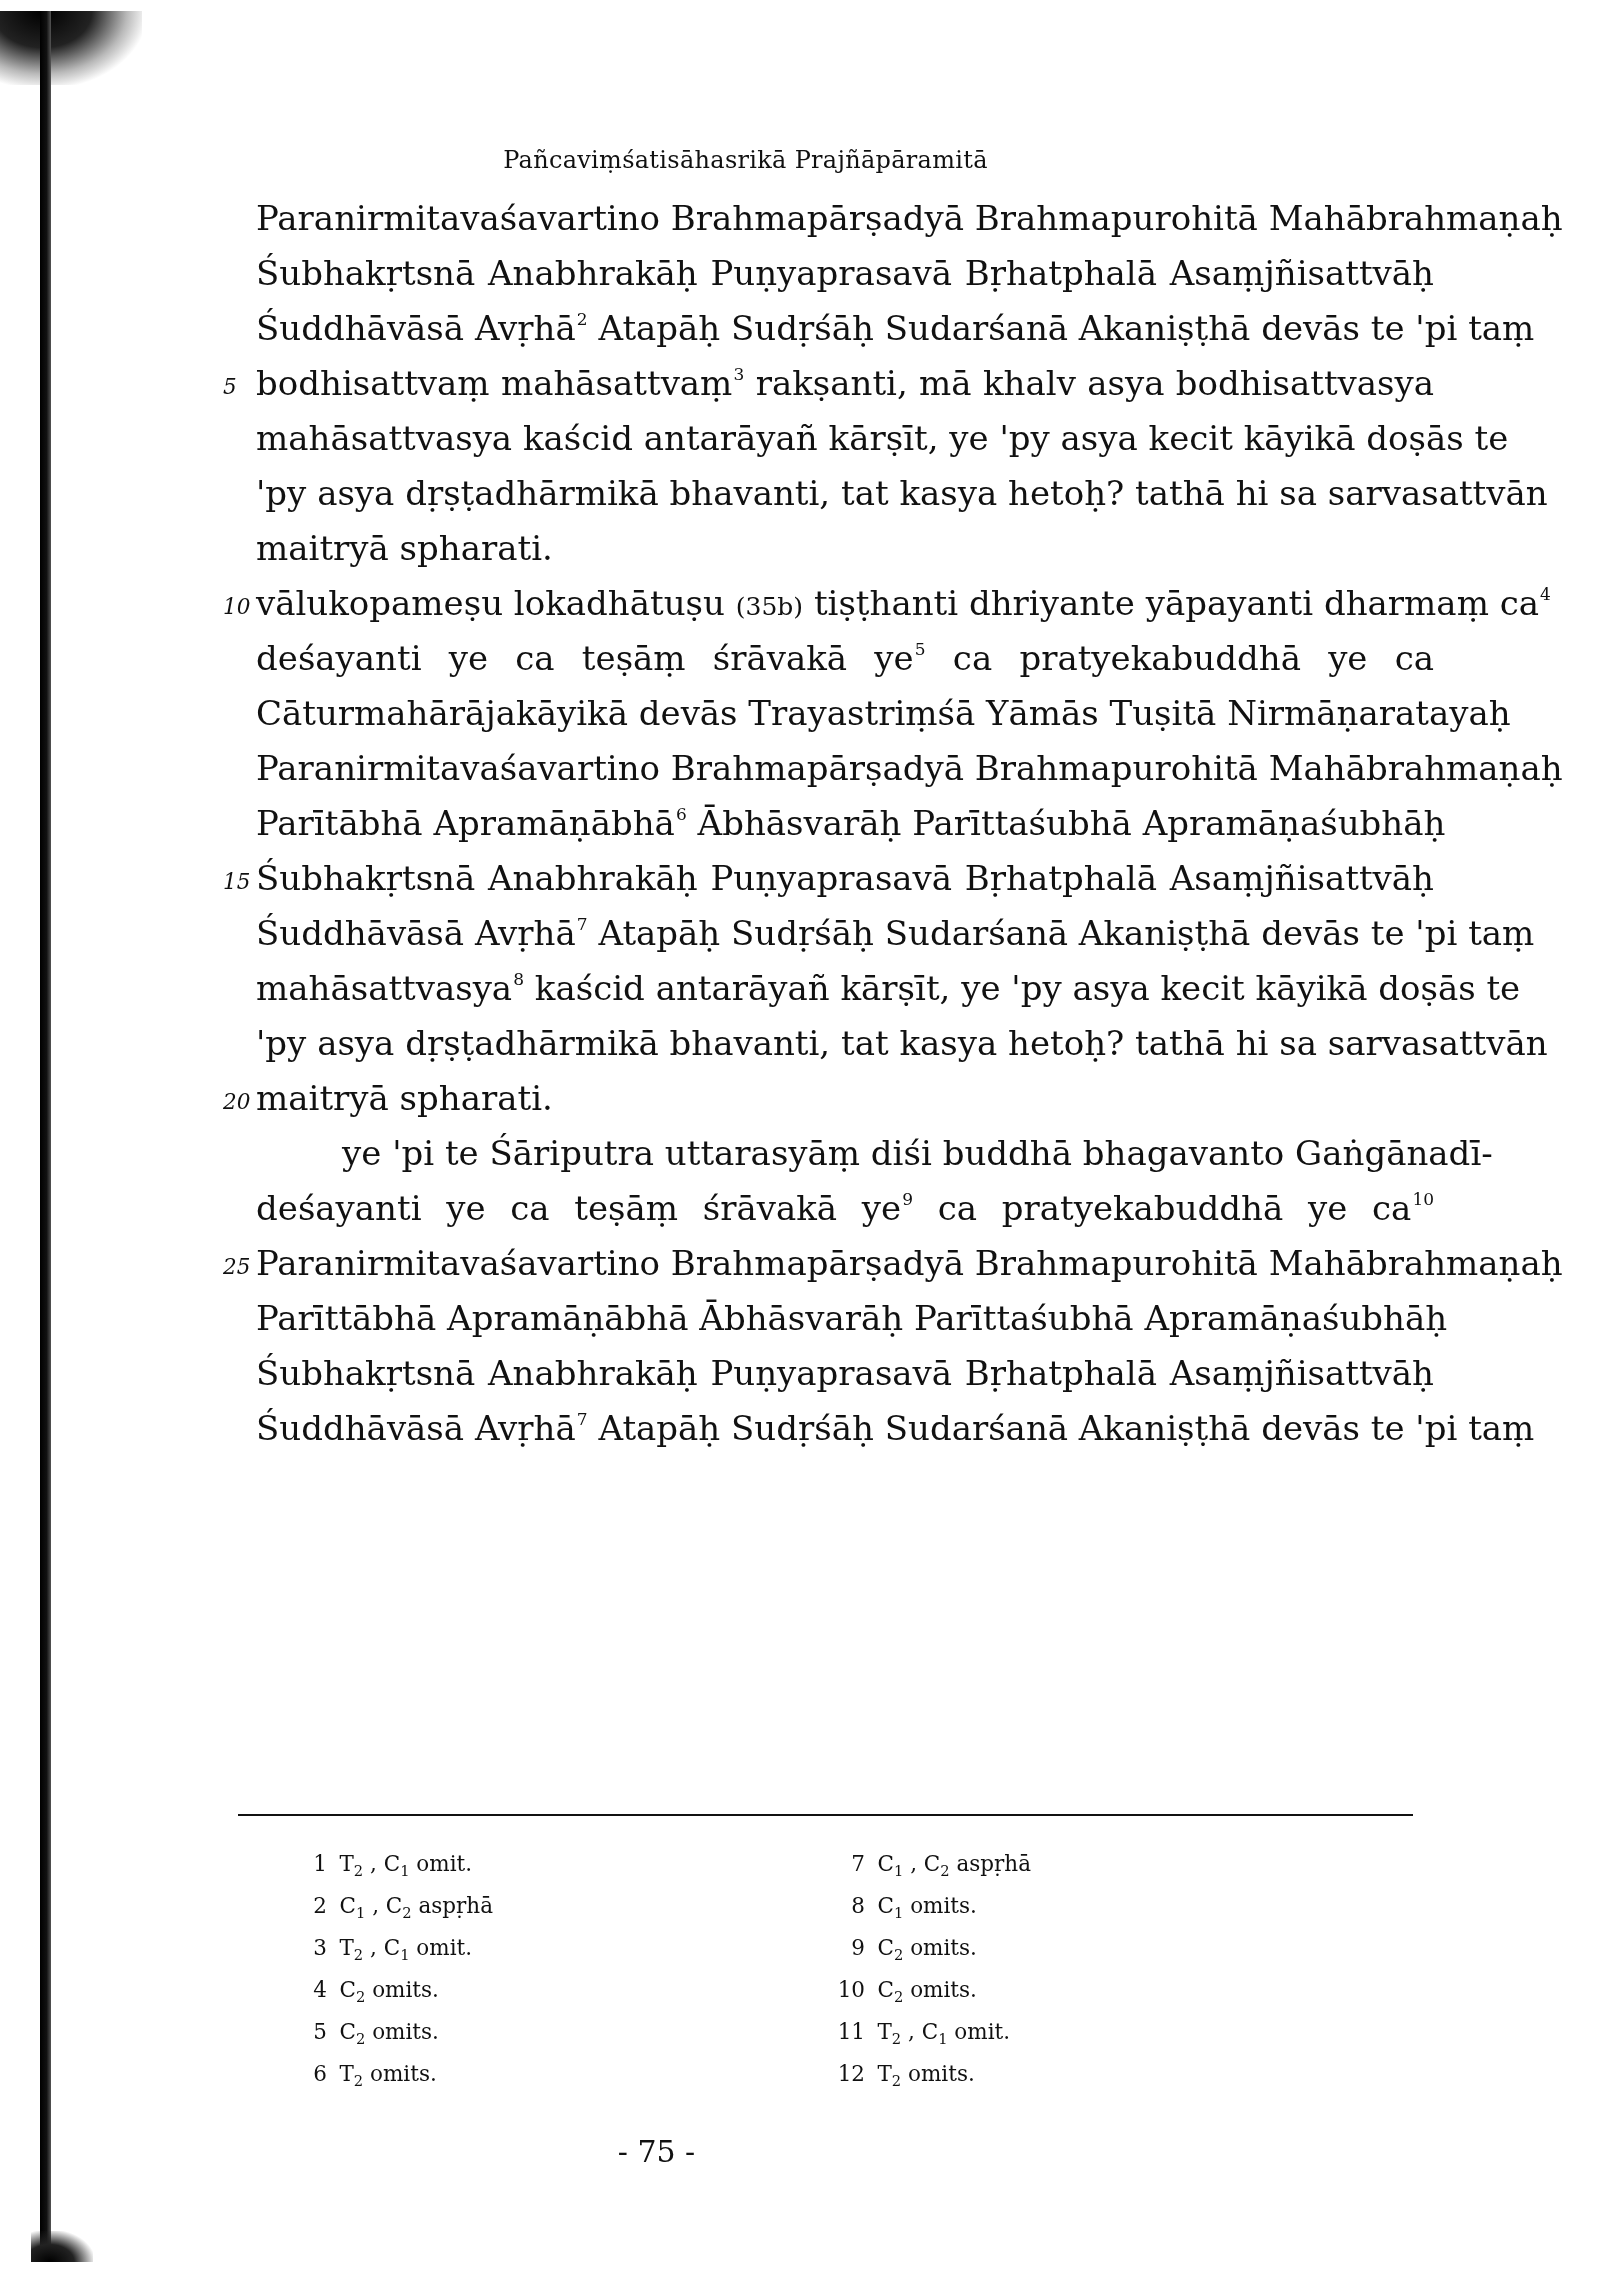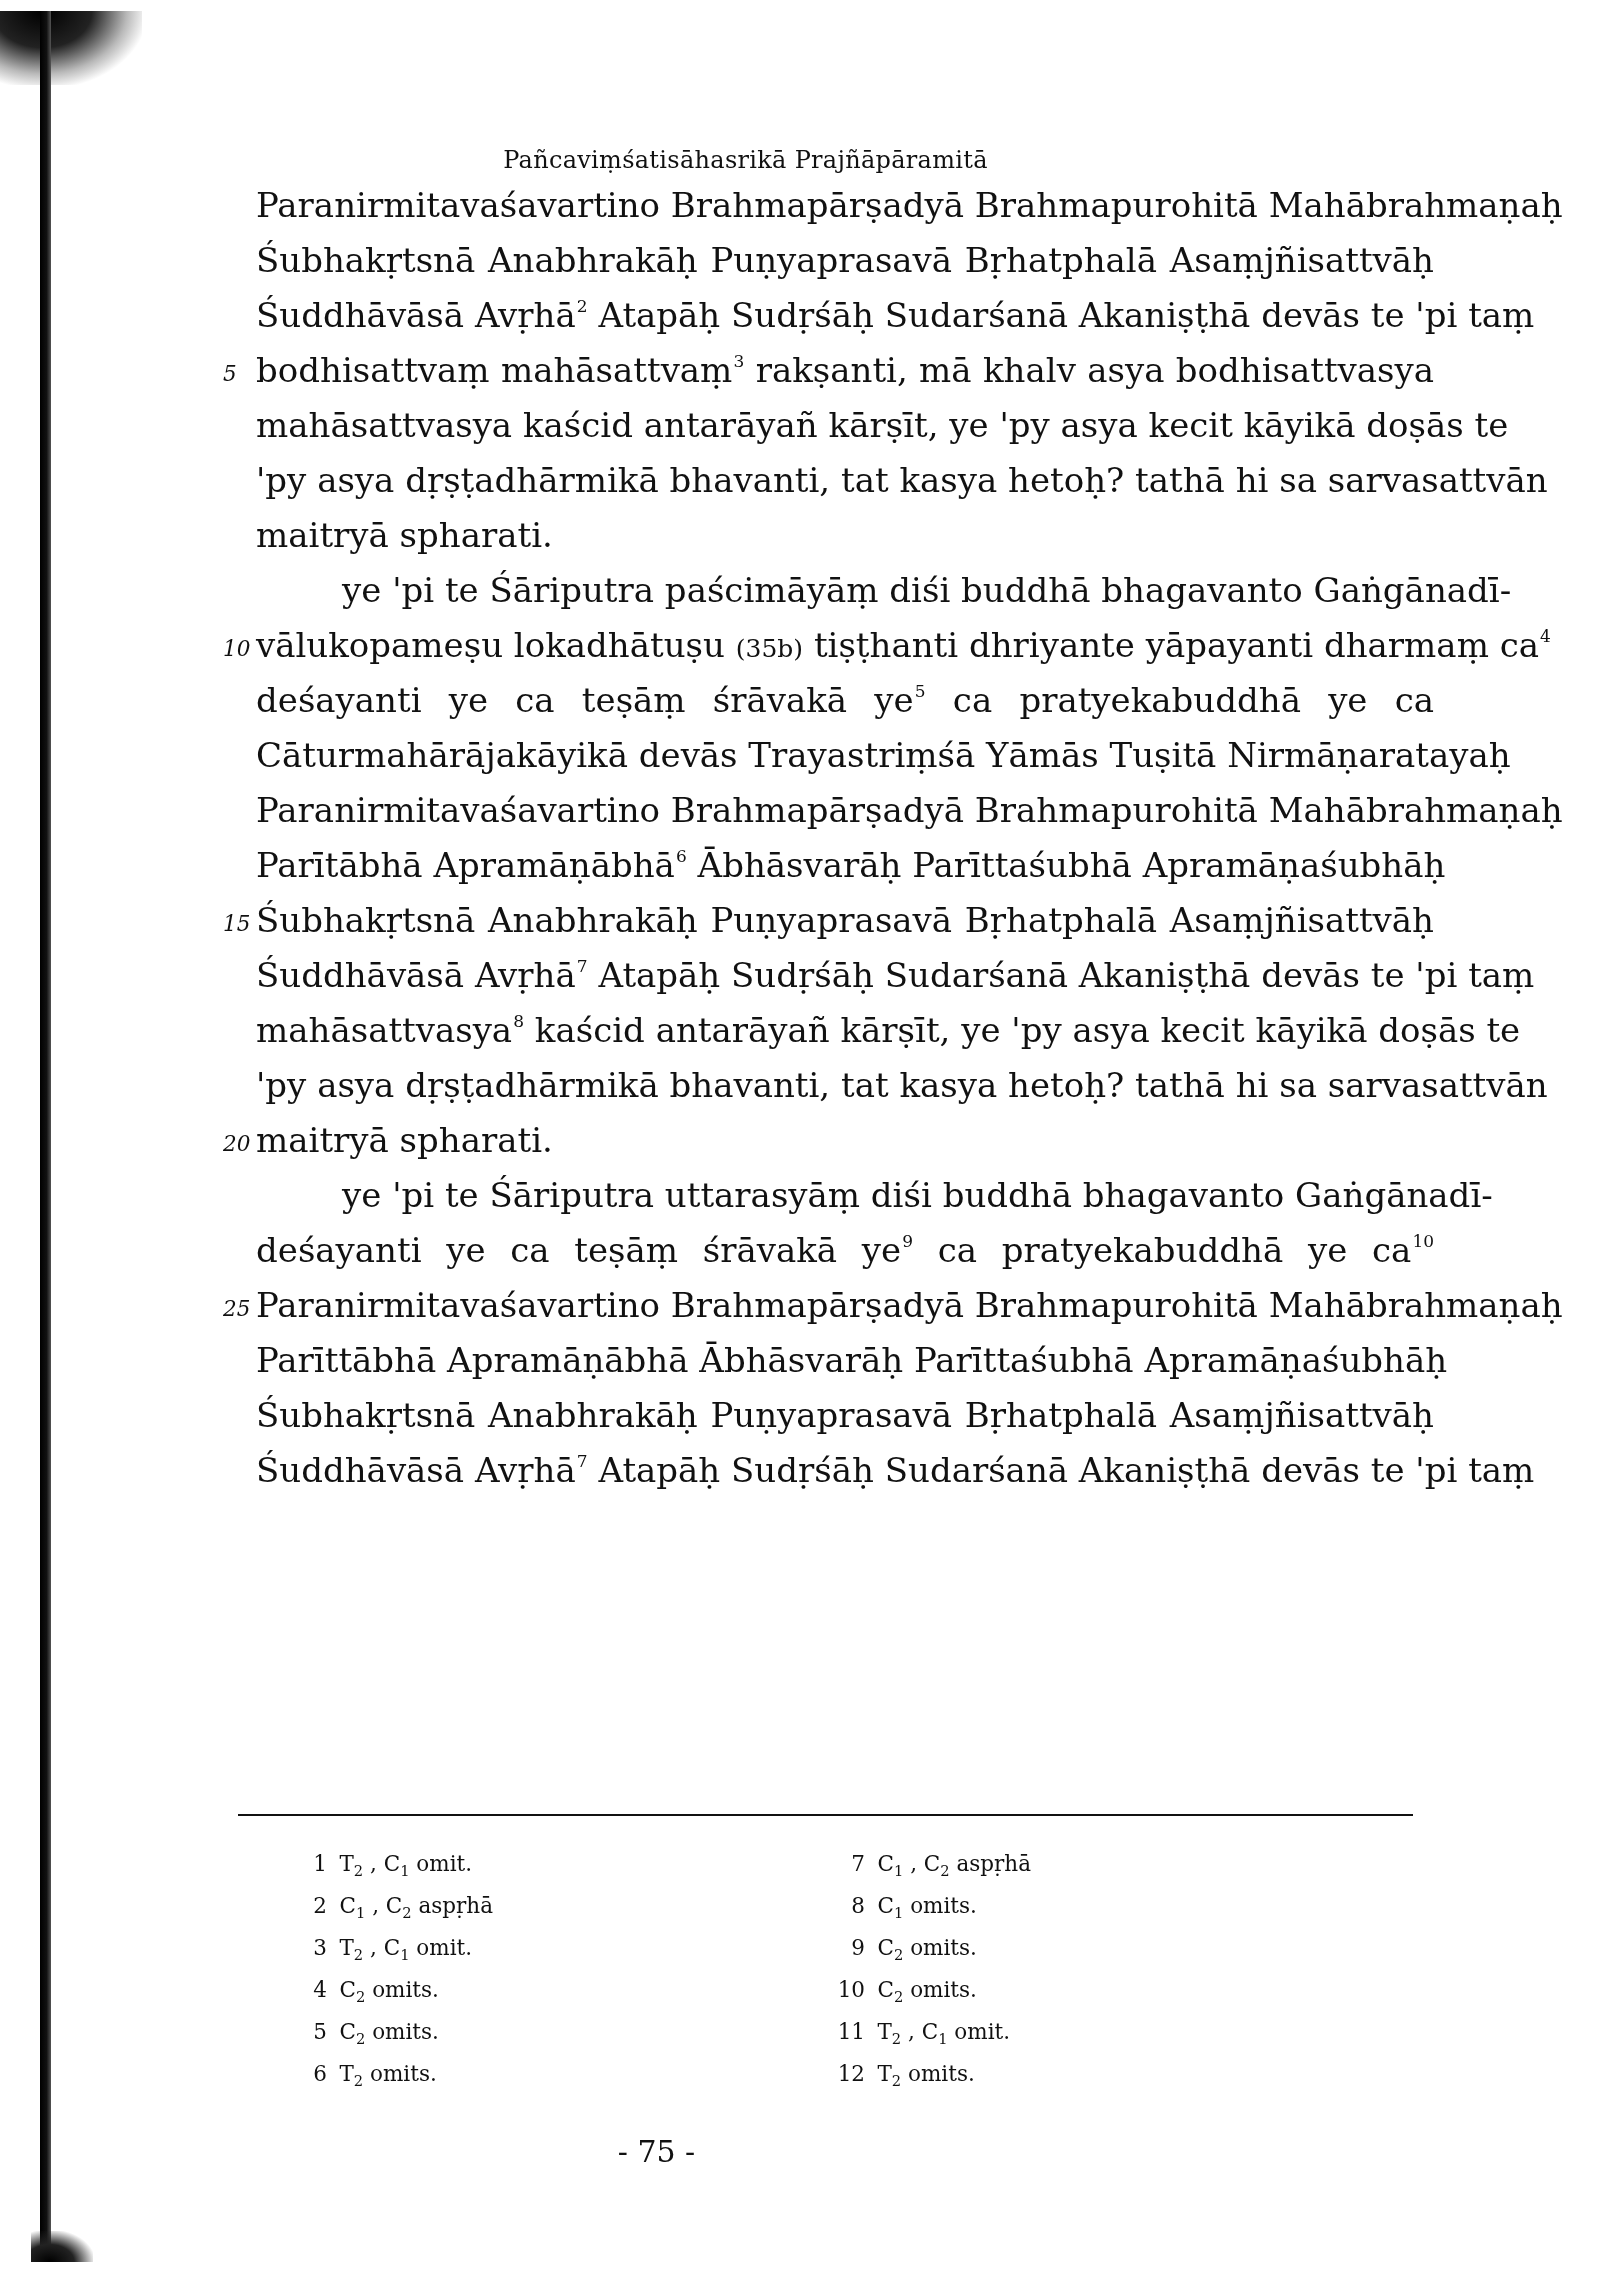--- a/index.html
+++ b/index.html
@@ -6,21 +6,21 @@
   body { width: 1623px; height: 2295px; position: relative; overflow: hidden;
          font-family: "DejaVu Serif", "Liberation Serif", serif; color: #111; }
   .binding { position: absolute; left: 40px; top: 11.3px; width: 11.3px; height: 2251px;
              background: linear-gradient(to right, #000 0%, #111 60%, #555 100%); }
   .binding-top { position: absolute; left: 0; top: 11.3px; width: 142px; height: 74px;
              background: radial-gradient(ellipse at 30% 0%, #000 0%, #222 35%, rgba(80,80,80,0.4) 60%, rgba(255,255,255,0) 75%); }
   .binding-bottom { position: absolute; left: 31px; top: 2231px; width: 62px; height: 31px;
              background: radial-gradient(ellipse at 30% 100%, #000 0%, #222 40%, rgba(255,255,255,0) 75%); }
   .running-head { position: absolute; top: 146px; left: 0; width: 1491px; text-align: center;
              font-size: 24px; letter-spacing: 0.3px; }
-  .text-block { position: absolute; left: 256px; top: 178px; width: 1178px; }
+  .text-block { position: absolute; left: 256px; top: 191px; width: 1178px; }
   .line { position: relative; height: 55px; line-height: 55px; font-size: 34px;
           white-space: nowrap; text-align: justify; text-align-last: justify; }
   .line.last { text-align-last: left; }
   .line.indent { padding-left: 86px; box-sizing: border-box; }
   .lnum { position: absolute; left: -33px; top: 3.4px; font-size: 21.5px; font-style: italic; }
   sup.fn { font-size: 17px; line-height: 0; vertical-align: 14.7px; margin-left: 1.1px; }
   .rule { position: absolute; left: 238px; top: 1814px; width: 1175px; height: 2.3px; background: #111; }
   .notes { position: absolute; top: 1843px; font-size: 21.5px; }
   .notes.left { left: 293px; }
   .notes.right { left: 831px; }
@@ -39,21 +39,20 @@
 <div class="running-head">Pañcaviṃśatisāhasrikā Prajñāpāramitā</div>
 
 <div class="text-block" id="text-block">
     <div class="line"><span>Paranirmitavaśavartino Brahmapārṣadyā Brahmapurohitā Mahābrahmaṇaḥ</span></div>
     <div class="line"><span>Śubhakṛtsnā Anabhrakāḥ Puṇyaprasavā Bṛhatphalā Asaṃjñisattvāḥ</span></div>
     <div class="line"><span>Śuddhāvāsā Avṛhā</span><sup class="fn">2</sup><span> Atapāḥ Sudṛśāḥ Sudarśanā Akaniṣṭhā devās te 'pi taṃ</span></div>
     <div class="line"><span class="lnum">5</span><span>bodhisattvaṃ mahāsattvaṃ</span><sup class="fn">3</sup><span> rakṣanti, mā khalv asya bodhisattvasya</span></div>
     <div class="line"><span>mahāsattvasya kaścid antarāyañ kārṣīt, ye 'py asya kecit kāyikā doṣās te</span></div>
     <div class="line"><span>'py asya dṛṣṭadhārmikā bhavanti, tat kasya hetoḥ? tathā hi sa sarvasattvān</span></div>
     <div class="line last"><span>maitryā spharati.</span></div>
-    <div class="line indent"><span>ye 'pi te Śāriputra paścimāyāṃ diśi buddhā bhagavanto Gaṅgānadī-</span></div>
     <div class="line"><span class="lnum">10</span><span>vālukopameṣu lokadhātuṣu </span><span style="font-size: 25px; margin-top: 40px;">(35b)</span><span> tiṣṭhanti dhriyante yāpayanti dharmaṃ ca</span><sup class="fn">4</sup></div>
     <div class="line"><span>deśayanti ye ca teṣāṃ śrāvakā ye</span><sup class="fn">5</sup><span> ca pratyekabuddhā ye ca</span></div>
     <div class="line"><span>Cāturmahārājakāyikā devās Trayastriṃśā Yāmās Tuṣitā Nirmāṇaratayaḥ</span></div>
     <div class="line"><span>Paranirmitavaśavartino Brahmapārṣadyā Brahmapurohitā Mahābrahmaṇaḥ</span></div>
     <div class="line"><span>Parītābhā Apramāṇābhā</span><sup class="fn">6</sup><span> Ābhāsvarāḥ Parīttaśubhā Apramāṇaśubhāḥ</span></div>
     <div class="line"><span class="lnum">15</span><span>Śubhakṛtsnā Anabhrakāḥ Puṇyaprasavā Bṛhatphalā Asaṃjñisattvāḥ</span></div>
     <div class="line"><span>Śuddhāvāsā Avṛhā</span><sup class="fn">7</sup><span> Atapāḥ Sudṛśāḥ Sudarśanā Akaniṣṭhā devās te 'pi taṃ</span></div>
     <div class="line"><span>mahāsattvasya</span><sup class="fn">8</sup><span> kaścid antarāyañ kārṣīt, ye 'py asya kecit kāyikā doṣās te</span></div>
     <div class="line"><span>'py asya dṛṣṭadhārmikā bhavanti, tat kasya hetoḥ? tathā hi sa sarvasattvān</span></div>
     <div class="line last"><span class="lnum">20</span><span>maitryā spharati.</span></div>

